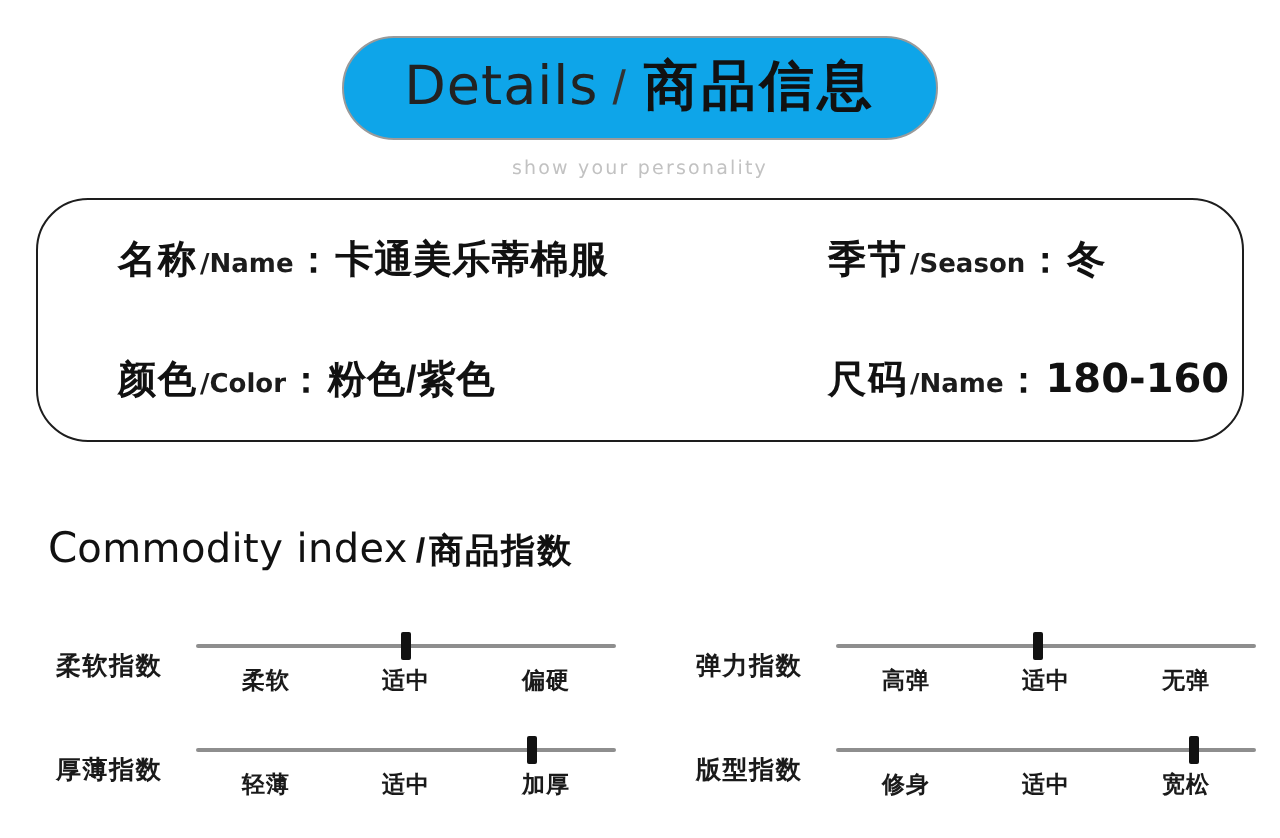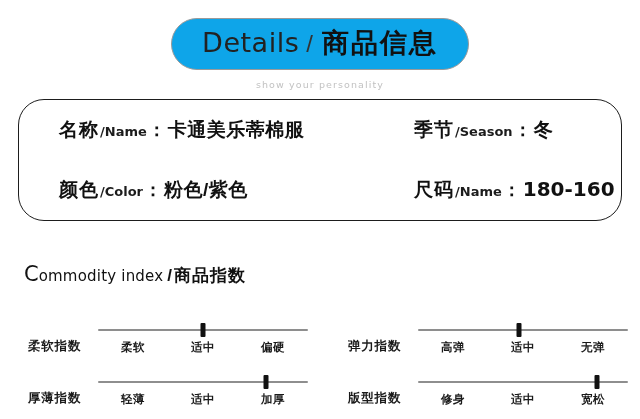--- a/index.html
+++ b/index.html
@@ -129,21 +129,21 @@
     display: flex;
     align-items: baseline;
     white-space: nowrap;
   }
   .sh-cap {
     font-size: 21px;
     color: #111111;
     font-family: "DejaVu Sans", sans-serif;
   }
   .sh-rest {
-    font-size: 15px;
+    font-size: 20px;
     color: #111111;
     letter-spacing: 0.2px;
     font-family: "DejaVu Sans", sans-serif;
   }
   .sh-slash {
     font-size: 17px;
     font-weight: 700;
     color: #111111;
     margin: 0 2px 0 4px;
   }
@@ -159,21 +159,21 @@
     position: absolute;
     left: 0;
     top: 303px;
     width: 640px;
     display: grid;
     grid-template-columns: 320px 320px;
     grid-template-rows: 52px 52px;
   }
   .slider-row {
     display: flex;
-    align-items: flex-end;
+    align-items: center;
     padding-left: 28px;
     box-sizing: border-box;
   }
   .slider-row.right {
     padding-left: 28px;
   }
   .slider-label {
     font-size: 12.5px;
     font-weight: 700;
     color: #1a1a1a;

